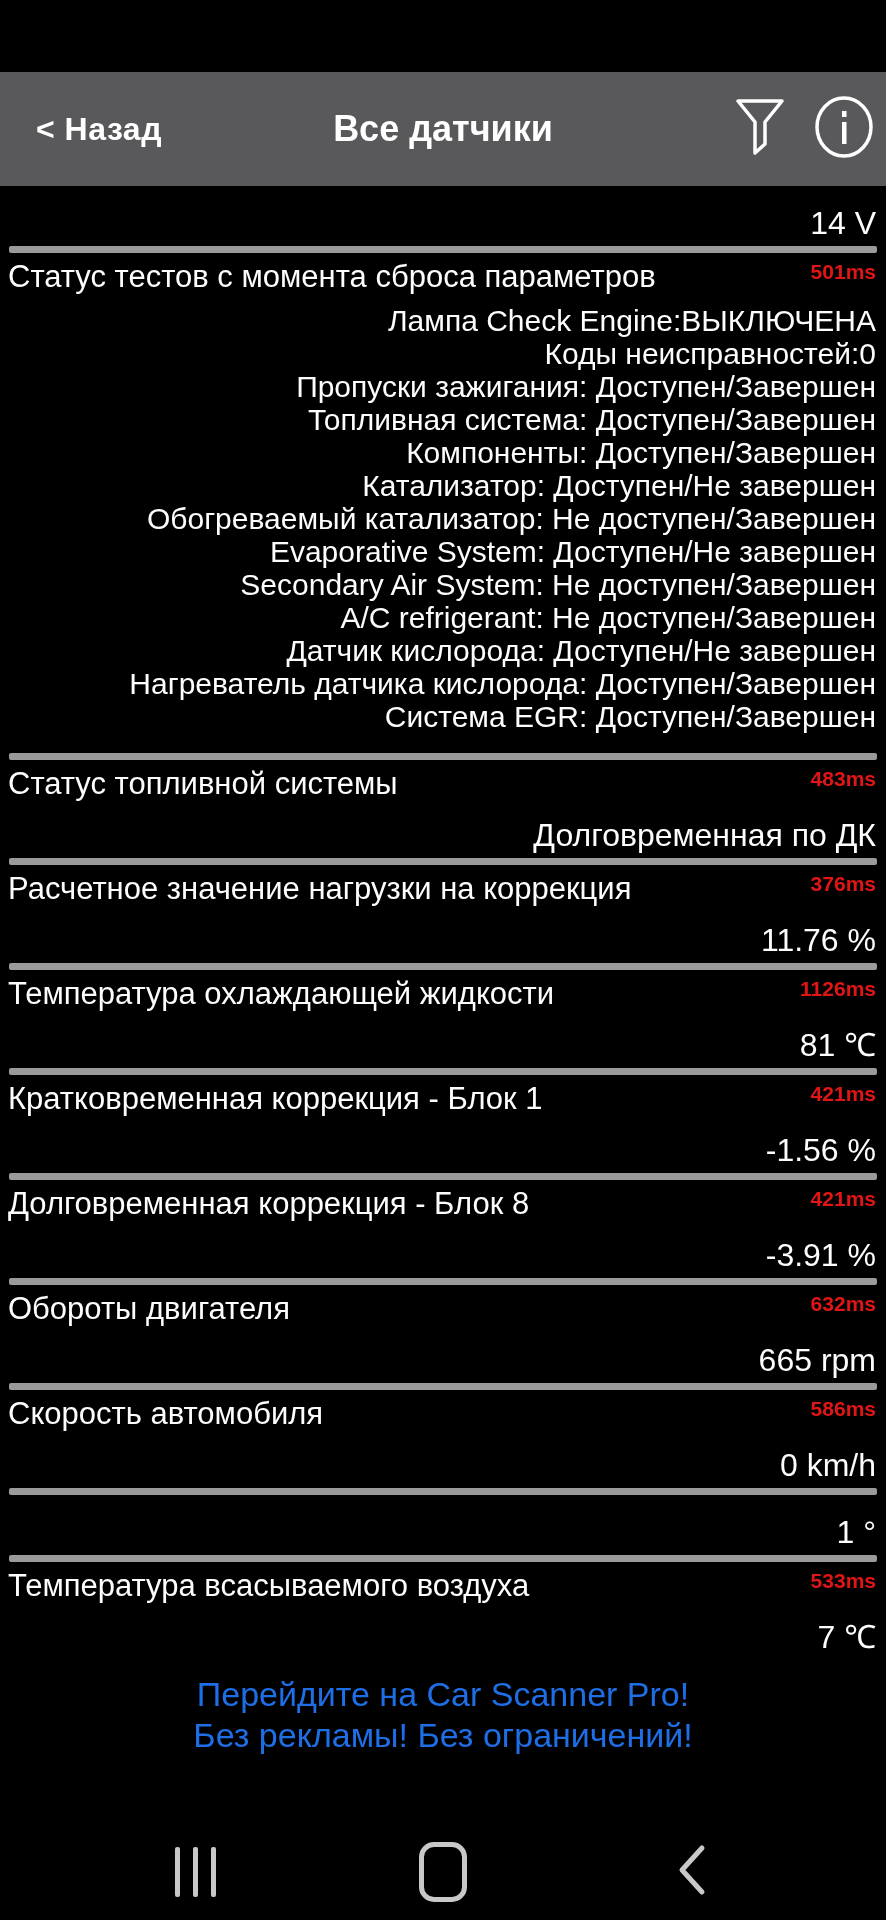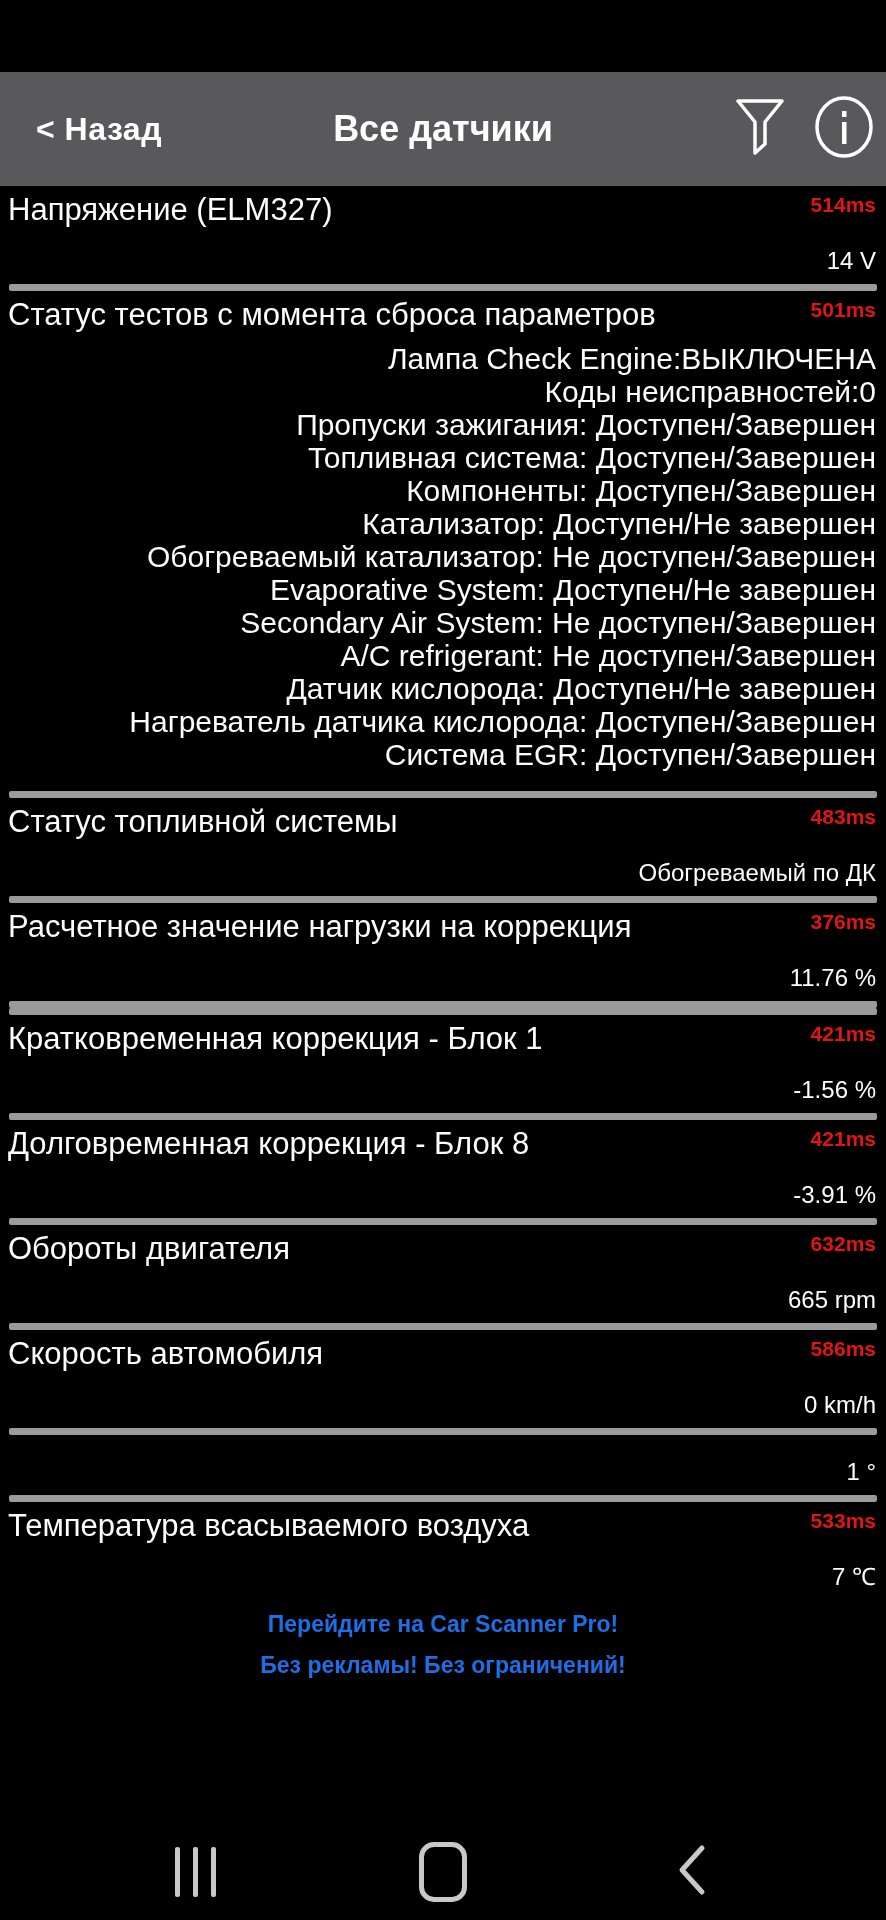--- a/index.html
+++ b/index.html
@@ -30,28 +30,28 @@
     margin-left:auto; display:flex; align-items:center; gap:28px;
     padding-right:14px; z-index:2;
   }
   .hicon { width:56px; height:66px; display:flex; align-items:center; justify-content:center; cursor:pointer; }
   .list { }
   .row { padding:5px 10px 4px 8px; position:relative; }
   .row-top { display:flex; align-items:flex-start; }
   .row-title { flex:1; font-size:31px; line-height:38px; color:#fdfdfd; }
   .row-ms { font-size:21px; font-weight:bold; color:#e01515; line-height:26px; margin-top:1px; }
   .row-value {
-    text-align:right; font-size:24px; line-height:38px; color:#fdfdfd;
+    text-align:right; font-size:32px; line-height:38px; color:#fdfdfd;
     margin-top:13px; white-space:pre-line;
   }
   .row-value.multiline { font-size:30px; line-height:33px; margin-top:8px; margin-bottom:16px; }
   .sep { height:7px; background:#9a9a9a; margin:0 9px; border-radius:2px; }
   .ad {
-    margin-top:4px; text-align:center; color:#1e6ee6;
-    font-size:23px; line-height:41px; cursor:pointer;font-weight:bold;
+    margin-top:14px; text-align:center; color:#1e6ee6;
+    font-size:34px; line-height:41px; cursor:pointer;
   }
   .navbar {
     position:absolute; left:0; right:0; bottom:0; height:96px;
     display:flex; align-items:center; justify-content:space-between;
     padding:0 171px; background:#000;
   }
   .navbtn { width:48px; height:56px; display:flex; align-items:center; justify-content:center; cursor:pointer; }
   .recents { display:flex; gap:13px; }
   .recents span { width:5px; height:50px; background:#c8c8c8; border-radius:2px; display:block; }
   .home-shape { width:40px; height:50px; border:5px solid #c8c8c8; border-radius:15px; }
@@ -80,24 +80,20 @@
           <rect x="29" y="17" width="4.5" height="6" fill="#fff"></rect>
         </svg>
       </span>
     </div>
   </div>
 </div>
 
 <div class="list">
 
   <div class="row">
-    <div class="row-top">
-      <div class="row-title">Напряжение (ELM327)</div>
-      <div class="row-ms">514ms</div>
-    </div>
     <div class="row-value">14 V</div>
   </div>
   <div class="sep"></div>
 
   <div class="row">
     <div class="row-top">
       <div class="row-title">Статус тестов с момента сброса параметров</div>
       <div class="row-ms">501ms</div>
     </div>
     <div class="row-value multiline">Лампа Check Engine:ВЫКЛЮЧЕНА
@@ -114,33 +110,40 @@
 Нагреватель датчика кислорода: Доступен/Завершен
 Система EGR: Доступен/Завершен</div>
   </div>
   <div class="sep"></div>
 
   <div class="row">
     <div class="row-top">
       <div class="row-title">Статус топливной системы</div>
       <div class="row-ms">483ms</div>
     </div>
-    <div class="row-value">Обогреваемый по ДК</div>
+    <div class="row-value">Долговременная по ДК</div>
   </div>
   <div class="sep"></div>
 
   <div class="row">
     <div class="row-top">
       <div class="row-title">Расчетное значение нагрузки на коррекция</div>
       <div class="row-ms">376ms</div>
     </div>
     <div class="row-value">11.76 %</div>
   </div>
   <div class="sep"></div>
 
+  <div class="row">
+    <div class="row-top">
+      <div class="row-title">Температура охлаждающей жидкости</div>
+      <div class="row-ms">1126ms</div>
+    </div>
+    <div class="row-value">81 ℃</div>
+  </div>
   <div class="sep"></div>
 
   <div class="row">
     <div class="row-top">
       <div class="row-title">Кратковременная коррекция - Блок 1</div>
       <div class="row-ms">421ms</div>
     </div>
     <div class="row-value">-1.56 %</div>
   </div>
   <div class="sep"></div>

